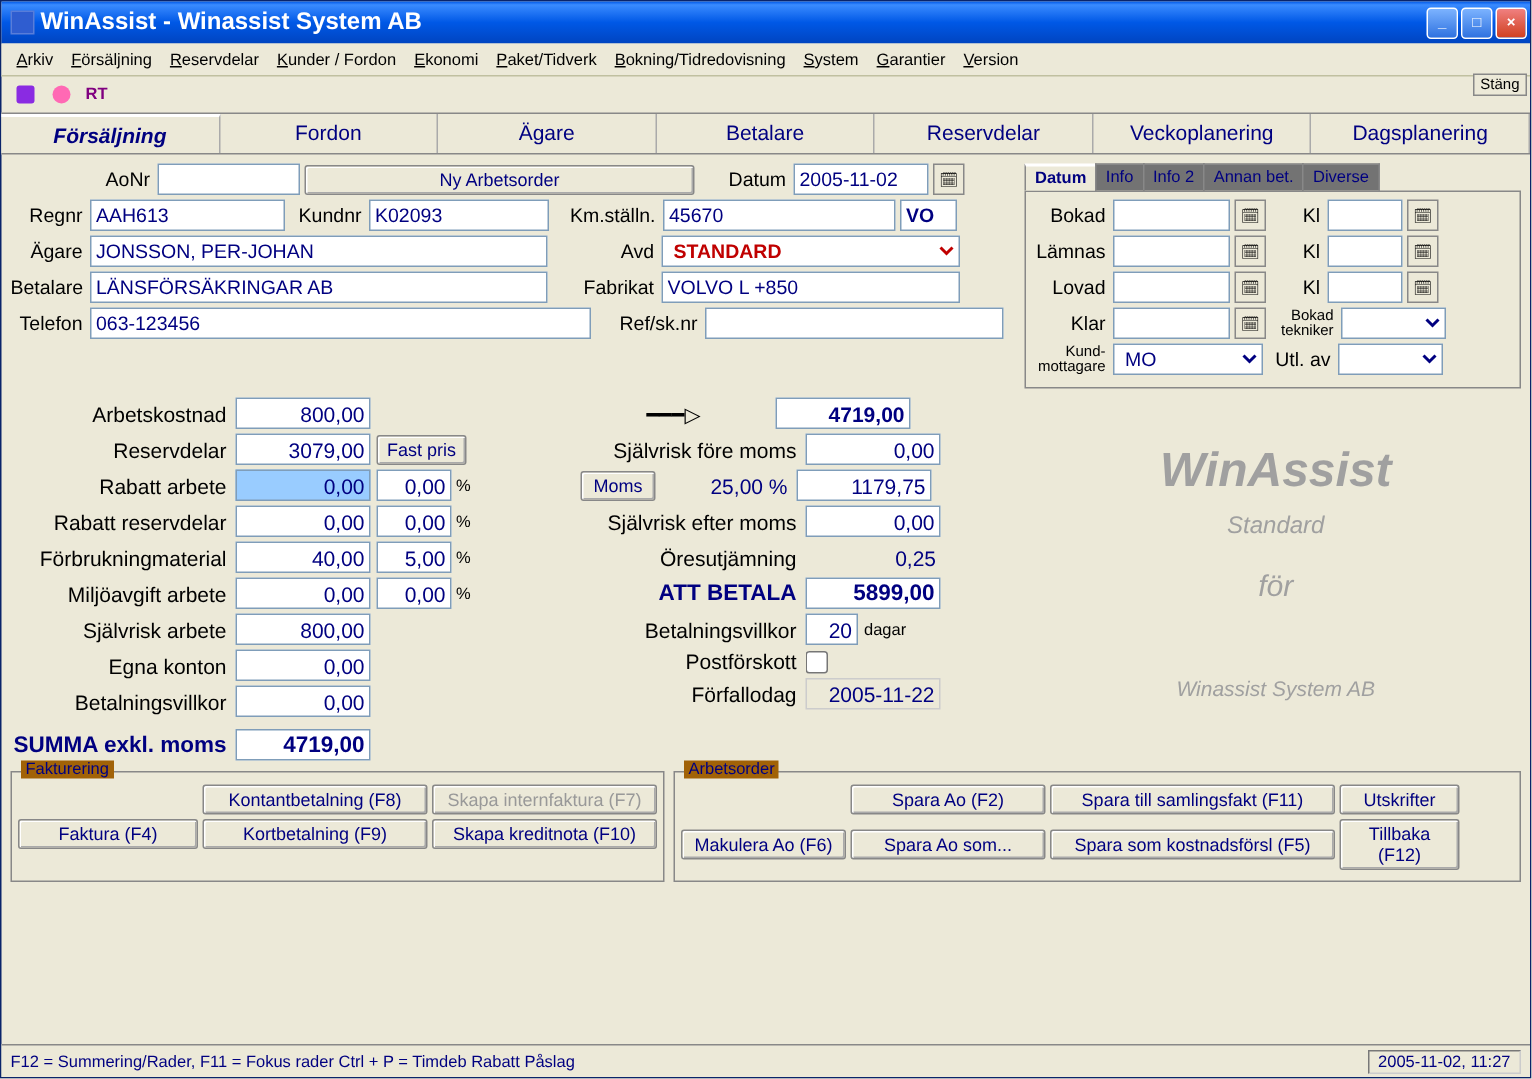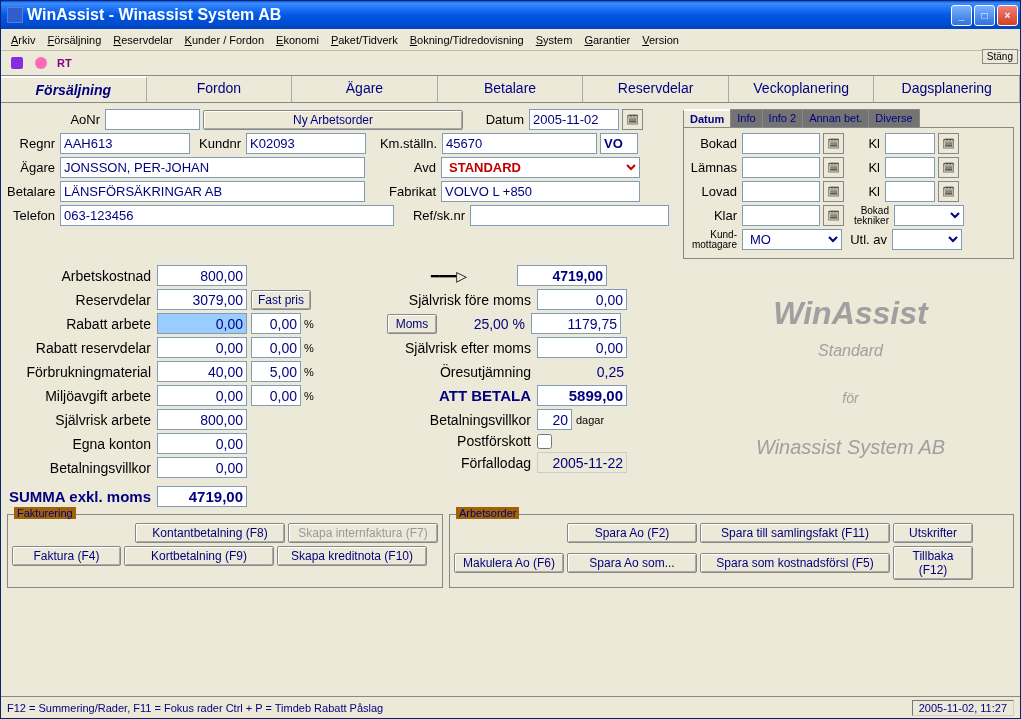--- a/index.html
+++ b/index.html
@@ -282,35 +282,35 @@
           </div>
         <div class="calc-row">
             <label>Förfallodag</label>
             <input readonly="" style="background: rgb(236, 233, 216); border: 1px solid rgb(204, 204, 204);" value="2005-11-22">
           </div>
       </div>
 
       <div class="watermark" style="flex:1;padding-top:30px">
         <div class="logo">WinAssist</div>
         <div style="font-size:16px;font-style:italic;margin-top:10px">Standard</div>
-        <div style="font-size:14px;font-style:italic;margin-top:30px">för</div>
-        <div style="font-size:20px;font-style:italic;margin-top:30px">Winassist System AB</div>
+        <div style="font-size:20px;font-style:italic;margin-top:20px">för</div>
+        <div style="font-size:14px;font-style:italic;margin-top:48px">Winassist System AB</div>
       </div>
     </div>
 
     <div style="display:flex;gap:6px;margin-top:4px">
       <div class="groupbox" style="flex:0 0 435px">
         <span class="grp-title">Fakturering</span>
         <div class="row">
           <span style="width:120px"></span>
           <button class="btn" style="width:150px">Kontantbetalning (F8)</button>
           <button class="btn disabled" style="width:150px">Skapa internfaktura (F7)</button>
         </div>
         <div class="row">
-          <button class="btn" style="width:109px">Faktura (F4)</button>
+          <button class="btn" style="width:120px">Faktura (F4)</button>
           <button class="btn" style="width:150px">Kortbetalning (F9)</button>
           <button class="btn" style="width:150px">Skapa kreditnota (F10)</button>
         </div>
       </div>
       <div class="groupbox" style="flex:1">
         <span class="grp-title">Arbetsorder</span>
         <div class="row">
           <span style="width:110px"></span>
           <button class="btn" style="width:130px">Spara Ao (F2)</button>
           <button class="btn" style="width:190px">Spara till samlingsfakt (F11)</button>

